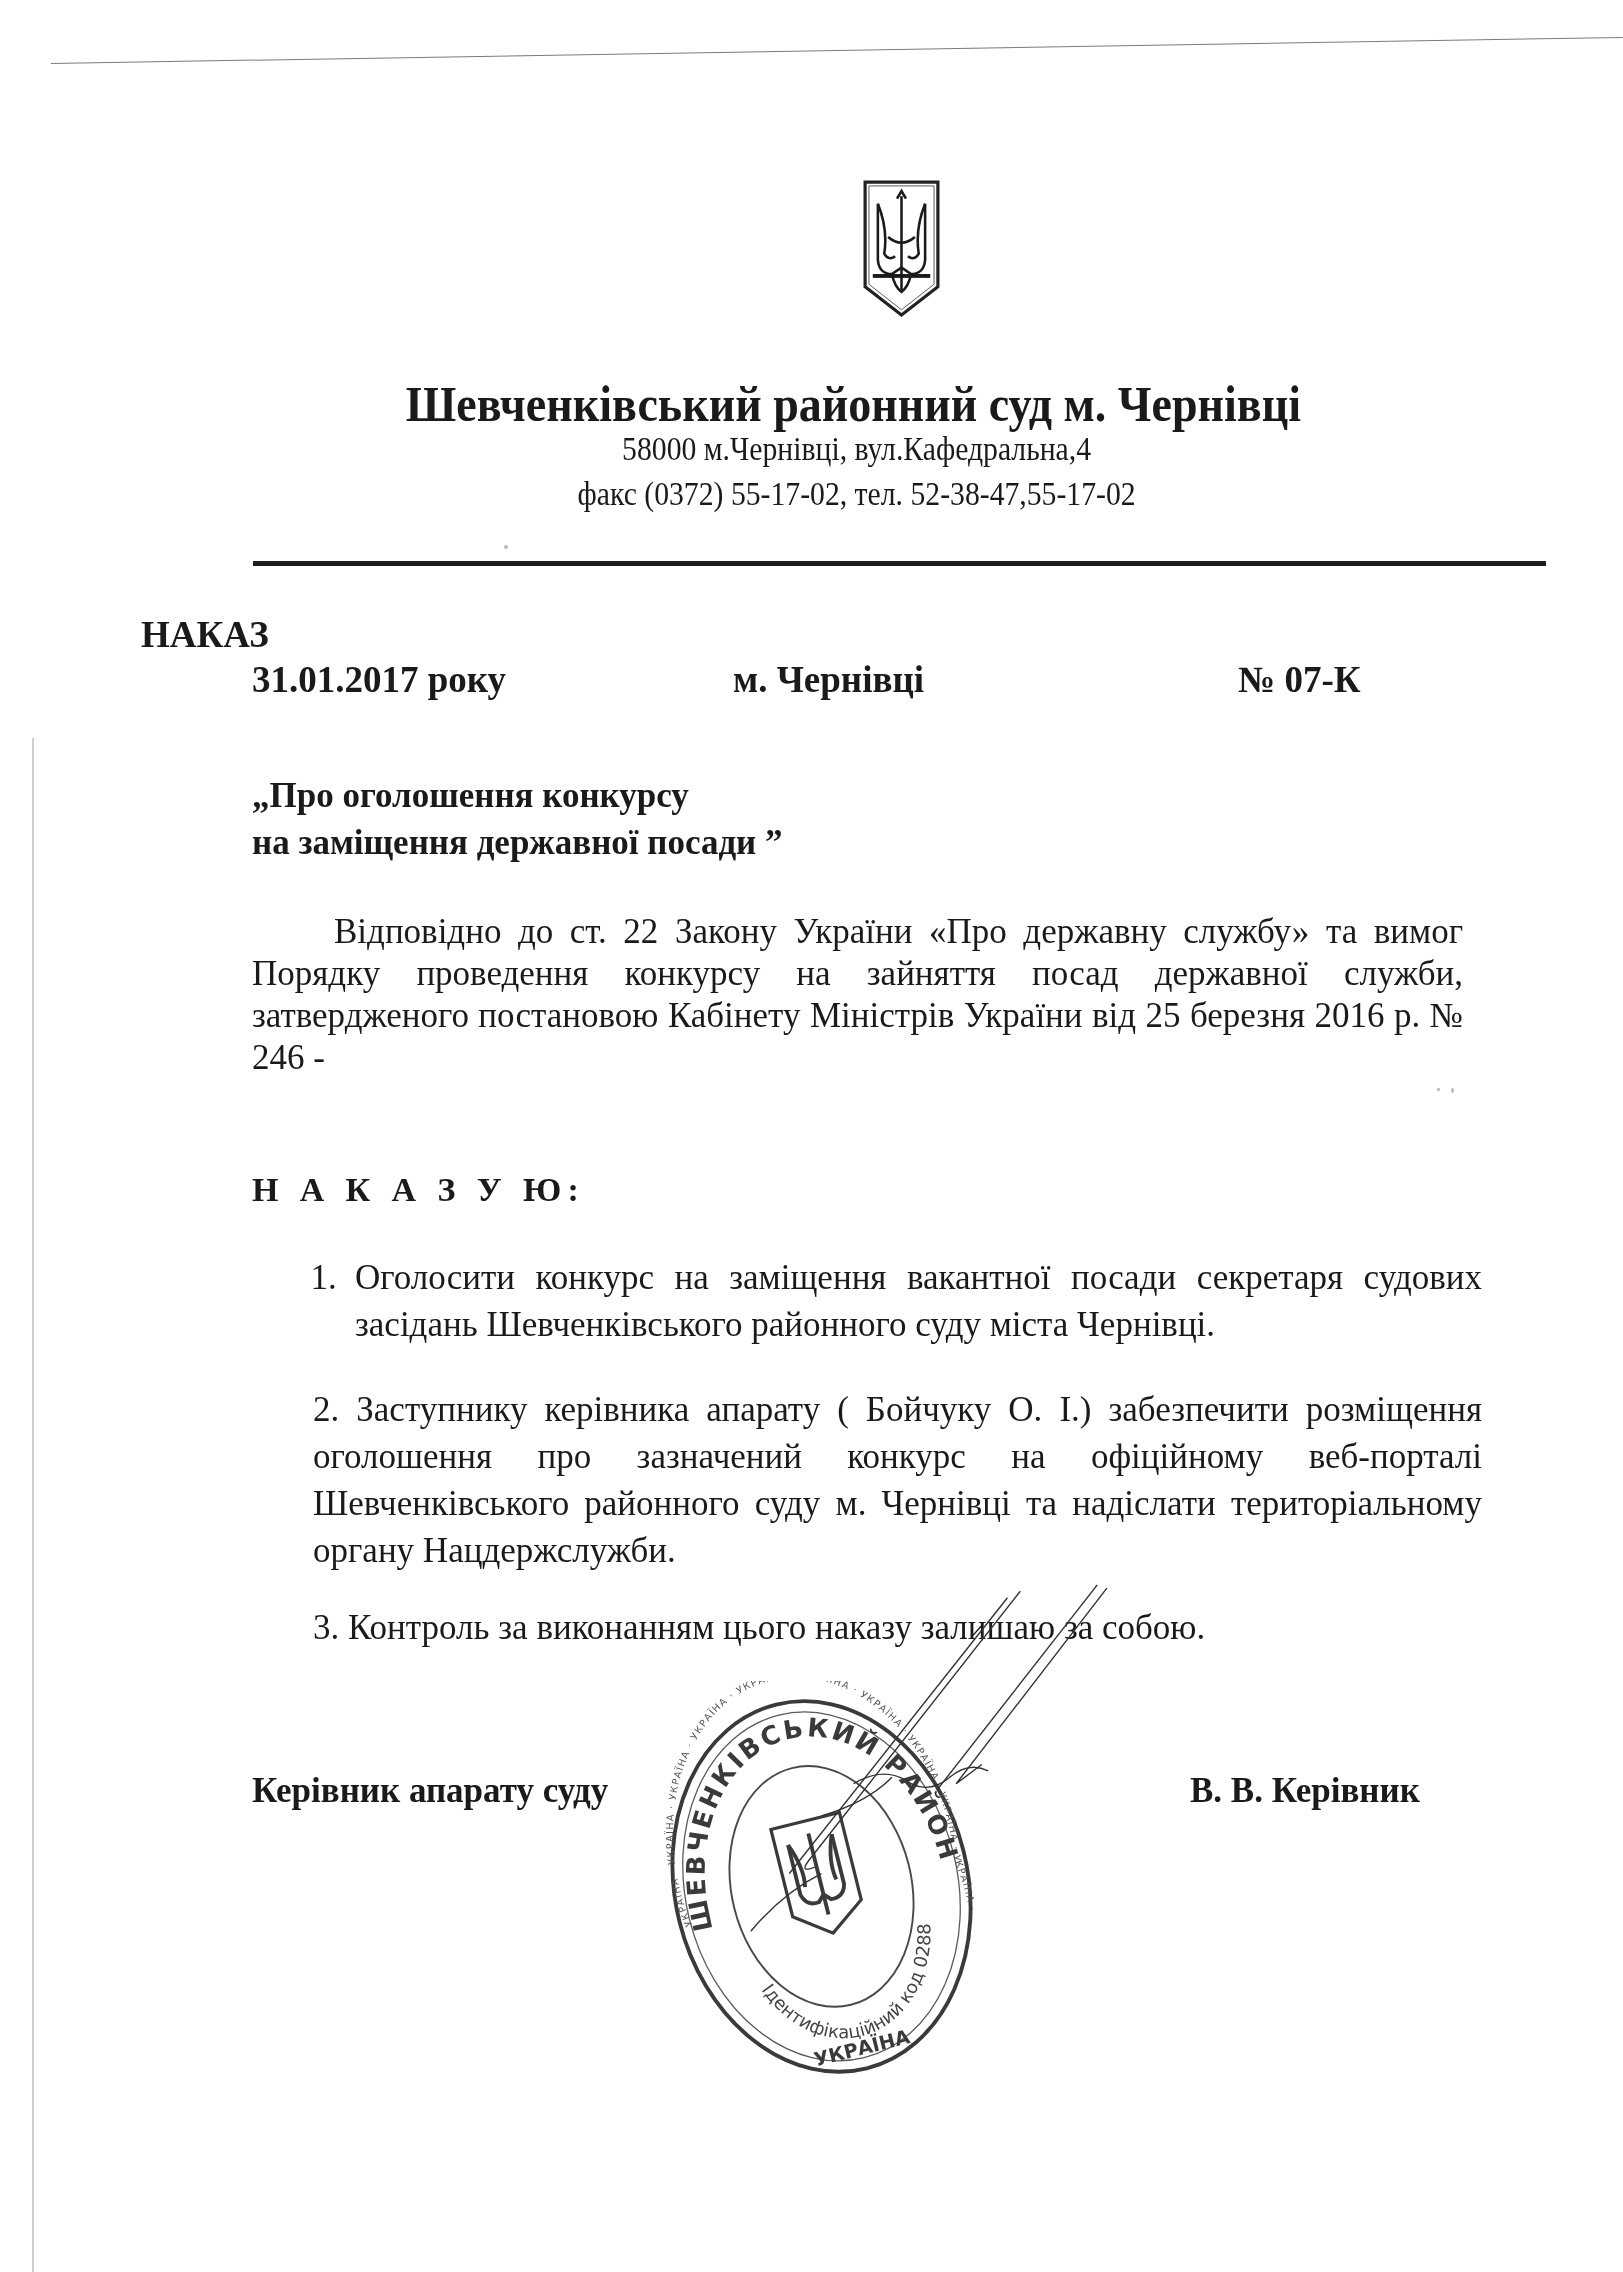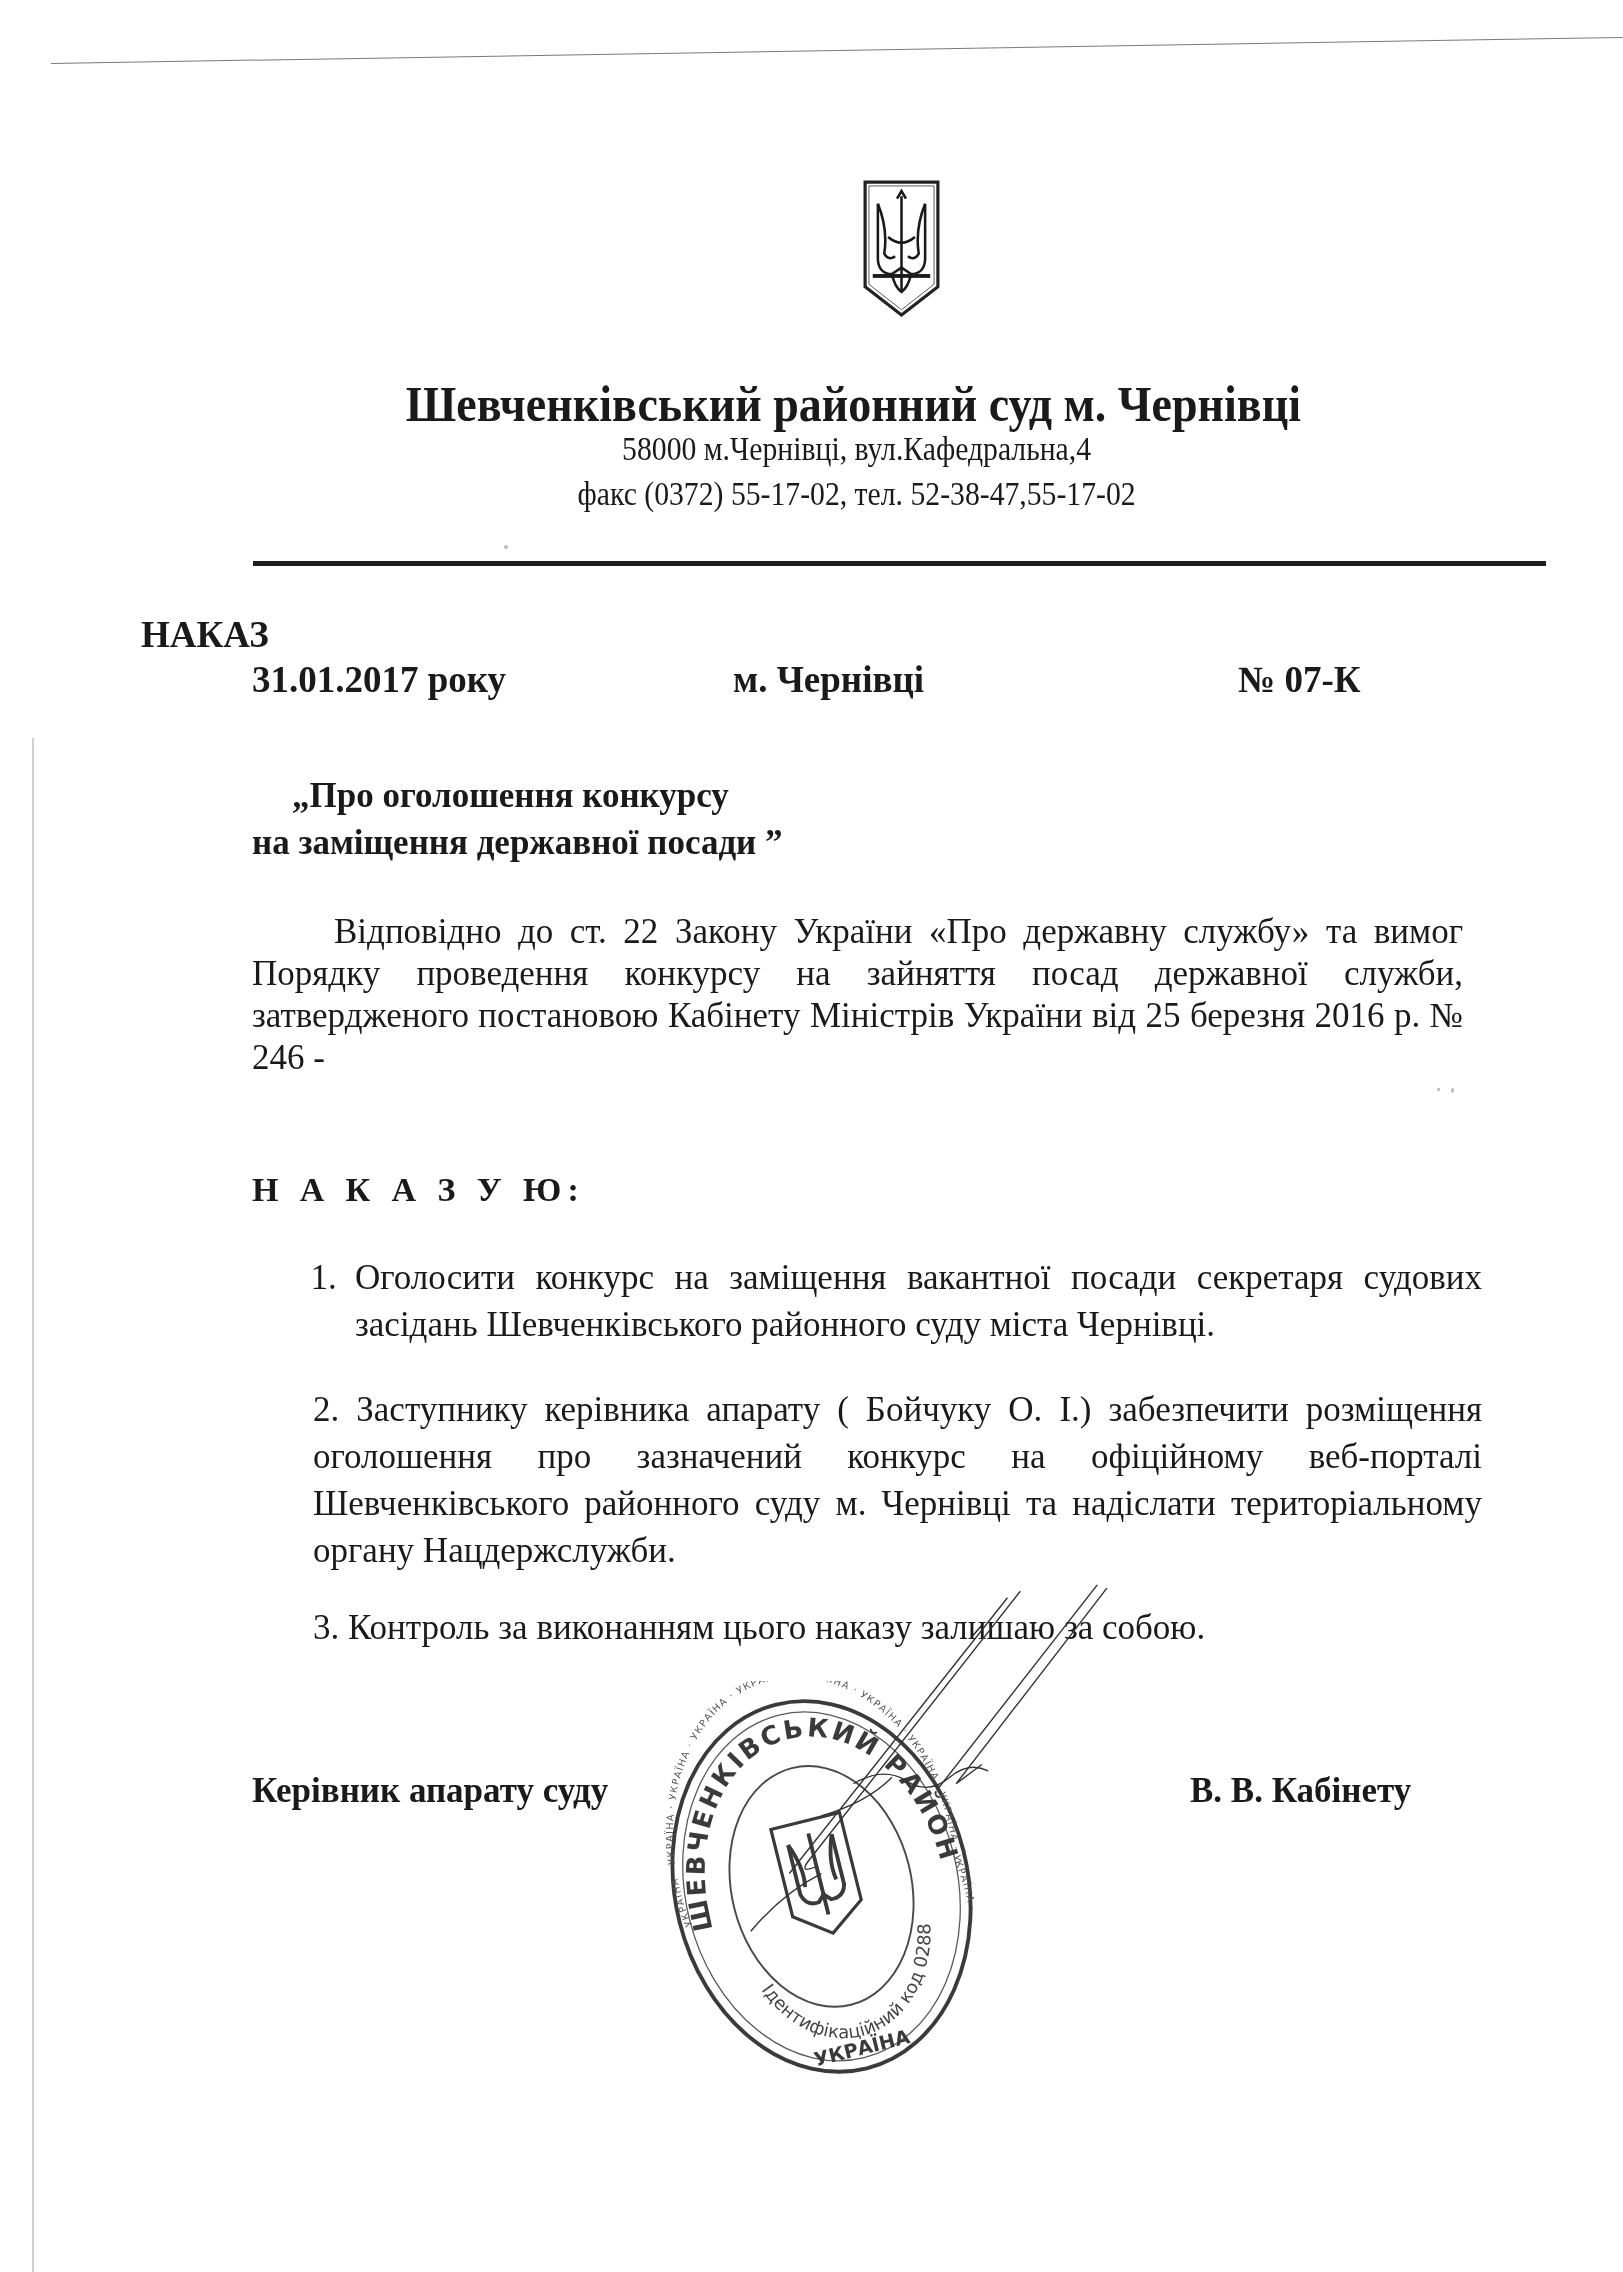--- a/index.html
+++ b/index.html
@@ -16,21 +16,21 @@
           transform: scaleX(0.9); transform-origin: 853px 0; }
   .addr1 { top: 431px; }
   .addr2 { top: 476px; }
   .rule { position: absolute; left: 253px; top: 561px; width: 1293px; height: 4.5px; background: #1e1e1e; }
   .order-title { left: 0; width: 1624px; top: 613px; text-align: left; font-weight: bold; font-size: 37px; padding-left: 141px; box-sizing: border-box; }
   .meta { top: 658px; font-weight: bold; font-size: 37px; }
   .meta-date { left: 252px; }
   .meta-city { left: 733px; }
   .meta-num { left: 1238px; }
   .subject { left: 252px; font-weight: bold; font-size: 35px; }
-  .subj1 { top: 776px; margin-left: 40px; }
+  .subj1 { top: 776px; }
   .subj2 { top: 823px; }
   .body-text { position: absolute; left: 252px; width: 1211px; top: 911px; font-size: 35px; line-height: 42px;
                text-align: justify; text-indent: 82px; }
   .nakazuyu { left: 252px; top: 1171px; font-weight: bold; font-size: 34px; letter-spacing: 6.4px; }
   .item { position: absolute; font-size: 35px; line-height: 47px; text-align: justify; }
   .item1 { left: 313px; top: 1254px; width: 1169px; }
   .item1 .num { position: absolute; left: -2.6px; top: 0; }
   .item1 .txt { display: block; padding-left: 42px; }
   .item2 { left: 313px; top: 1386px; width: 1169px; }
   .item3 { left: 313px; top: 1604px; width: 1169px; }
@@ -80,21 +80,21 @@
 <div class="abs nakazuyu">Н А К А З У Ю:</div>
 
 <div class="item item1">
   <span class="num">1.</span>
   <span class="txt">Оголосити  конкурс на заміщення вакантної посади секретаря судових засідань Шевченківського районного суду міста Чернівці.</span>
 </div>
 <div class="item item2">2. Заступнику керівника апарату ( Бойчуку О. І.) забезпечити розміщення оголошення про зазначений конкурс на офіційному веб-порталі Шевченківського районного суду м. Чернівці та надіслати територіальному органу Нацдержслужби.</div>
 <div class="item item3">3.  Контроль за виконанням цього наказу залишаю за собою.</div>
 
 <div class="abs sig-role">Керівник апарату суду</div>
-<div class="abs sig-name">В. В. Кабінету</div>
+<div class="abs sig-name">В. В. Керівник</div>
 
 <svg class="stamp" viewBox="0 0 500 620">
   <defs>
     <path id="ringTop" d="M70 330 A185 245 0 0 1 440 330"></path>
     <path id="ringOuter" d="M40 330 A215 280 0 1 1 460 330 A215 280 0 1 1 40 330"></path>
     <path id="ringBottom" d="M110 420 A150 190 0 0 0 400 420"></path>
   </defs>
   <g transform="rotate(-14 250 320)">
     <ellipse cx="250" cy="320" rx="228" ry="292" fill="none" stroke="#3a3a3a" stroke-width="6"></ellipse>
     <ellipse cx="250" cy="320" rx="212" ry="275" fill="none" stroke="#5a5a5a" stroke-width="2"></ellipse>

